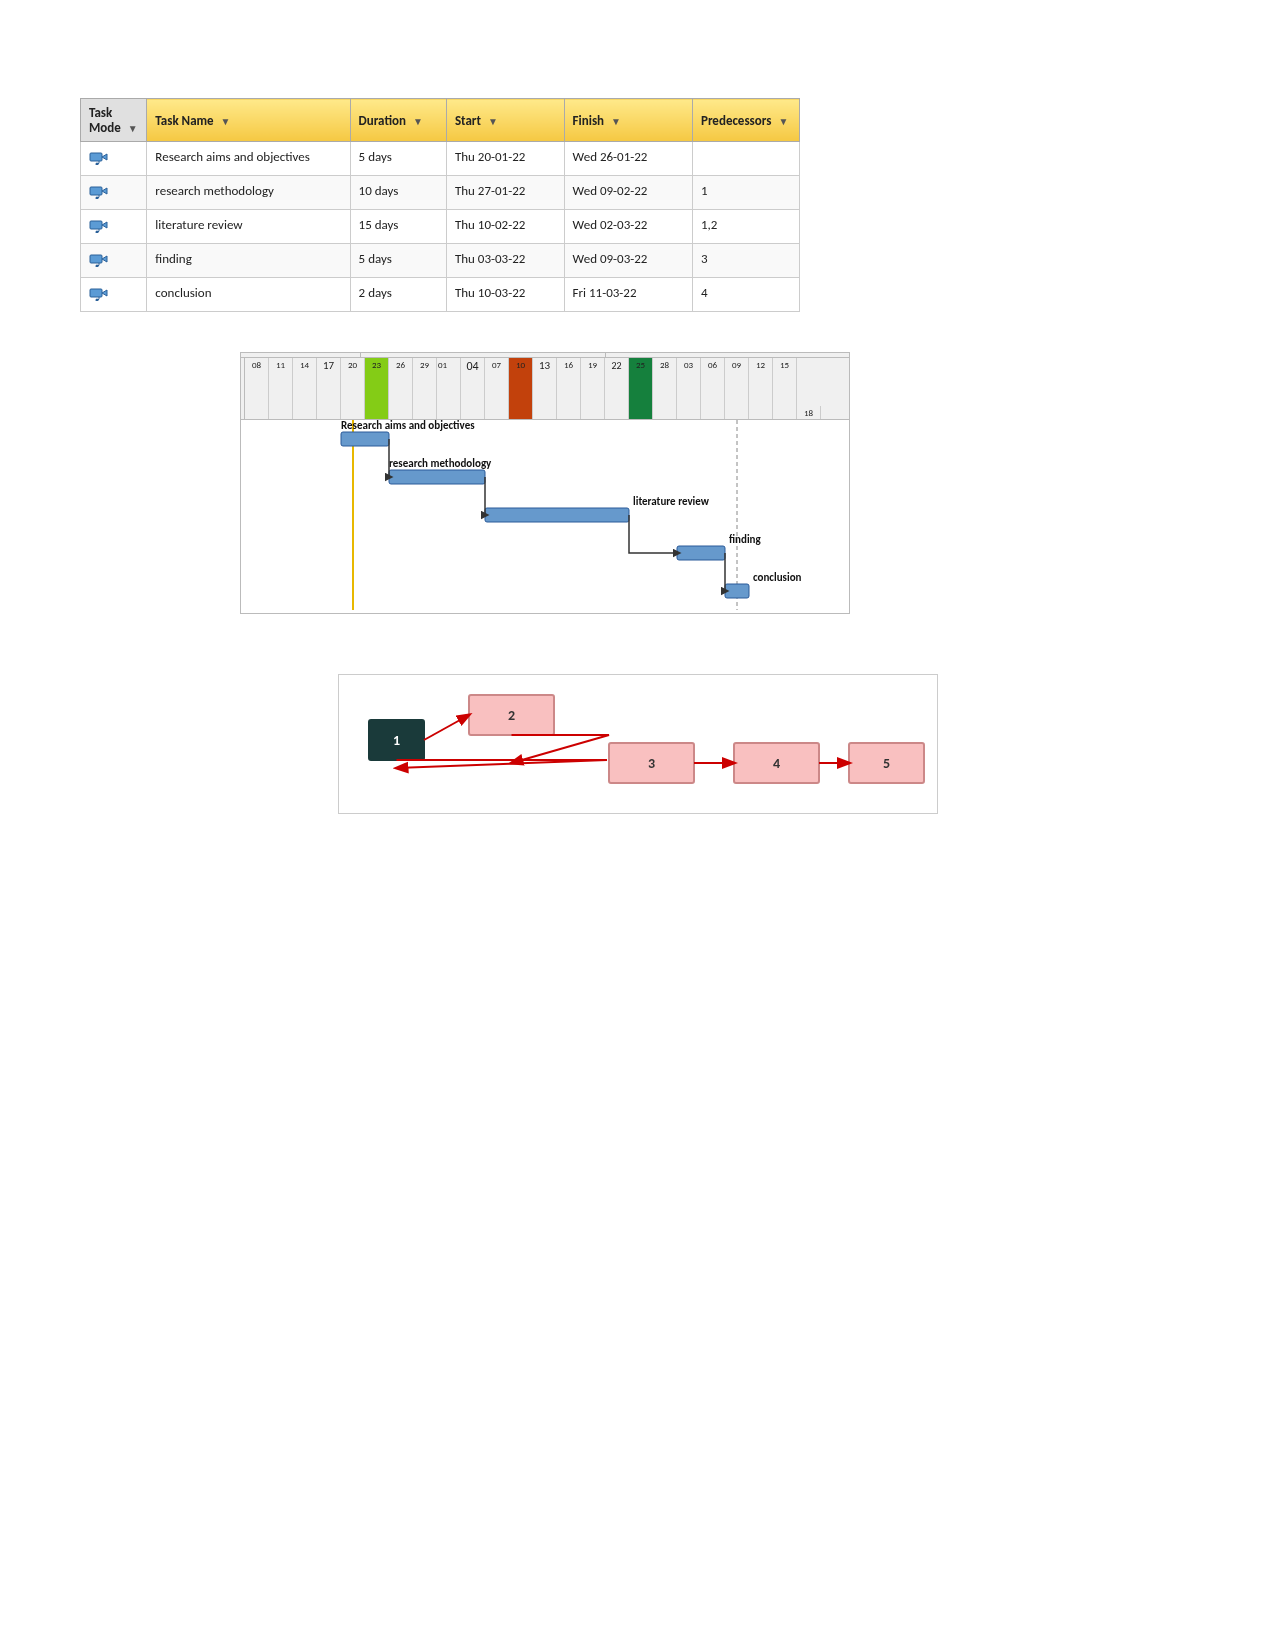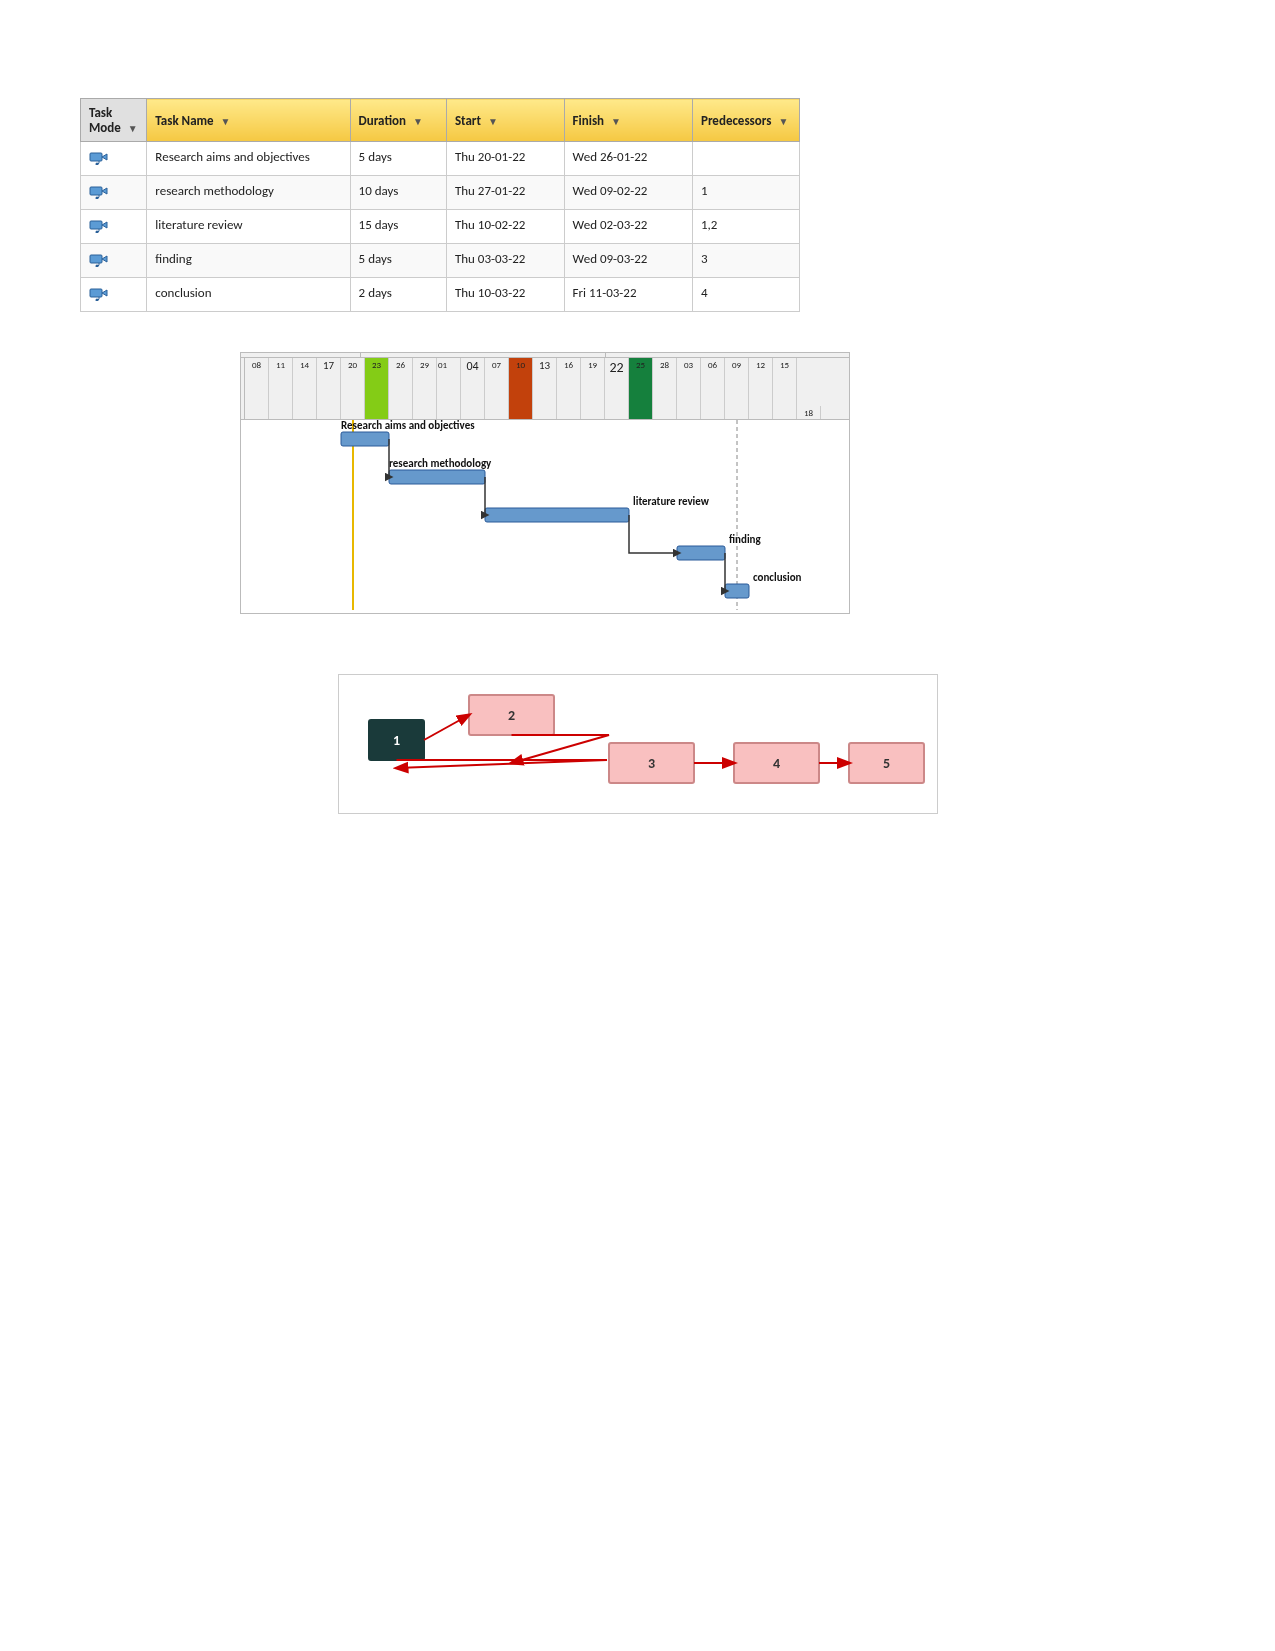--- a/index.html
+++ b/index.html
@@ -188,21 +188,21 @@
         <div style="font-size: 9px; border-right: 1px solid rgb(204, 204, 204); padding: 1px; text-align: center; min-width: 24px; width: 24px; background: #84cc16;">23</div>
         <div style="font-size: 9px; border-right: 1px solid rgb(204, 204, 204); padding: 1px; text-align: center; min-width: 24px; width: 24px; background: rgb(240, 240, 240);">26</div>
         <div style="font-size: 9px; border-right: 1px solid rgb(204, 204, 204); padding: 1px; text-align: center; min-width: 24px; width: 24px; background: rgb(240, 240, 240);">29</div>
         <div style="font-size: 9px; border-right: 1px solid rgb(204, 204, 204); padding: 1px; min-width: 24px; width: 24px; background: rgb(240, 240, 240);">01</div>
         <div style="font-size: 12px; border-right: 1px solid rgb(204, 204, 204); padding: 1px; text-align: center; min-width: 24px; width: 24px; background: rgb(240, 240, 240);">04</div>
         <div style="font-size: 9px; border-right: 1px solid rgb(204, 204, 204); padding: 1px; text-align: center; min-width: 24px; width: 24px; background: rgb(240, 240, 240);">07</div>
         <div style="font-size: 9px; border-right: 1px solid rgb(204, 204, 204); padding: 1px; text-align: center; min-width: 24px; width: 24px; background: #c2410c;">10</div>
         <div style="font-size: 11px; border-right: 1px solid rgb(204, 204, 204); padding: 1px; text-align: center; min-width: 24px; width: 24px; background: rgb(240, 240, 240);">13</div>
         <div style="font-size: 9px; border-right: 1px solid rgb(204, 204, 204); padding: 1px; text-align: center; min-width: 24px; width: 24px; background: rgb(240, 240, 240);">16</div>
         <div style="font-size: 9px; border-right: 1px solid rgb(204, 204, 204); padding: 1px; text-align: center; min-width: 24px; width: 24px; background: rgb(240, 240, 240);">19</div>
-        <div style="font-size: 14px; border-right: 1px solid rgb(204, 204, 204); padding: 1px; text-align: center; min-width: 24px; width: 24px; background: rgb(240, 240, 240);">22</div>
+        <div style="font-size: 10px; border-right: 1px solid rgb(204, 204, 204); padding: 1px; text-align: center; min-width: 24px; width: 24px; background: rgb(240, 240, 240);">22</div>
         <div style="font-size: 9px; border-right: 1px solid rgb(204, 204, 204); padding: 1px; text-align: center; min-width: 24px; width: 24px; background: #15803d;">25</div>
         <div style="font-size: 9px; border-right: 1px solid rgb(204, 204, 204); padding: 1px; text-align: center; min-width: 24px; width: 24px; background: rgb(240, 240, 240);">28</div>
         <div style="font-size: 9px; border-right: 1px solid rgb(204, 204, 204); padding: 1px; text-align: center; min-width: 24px; width: 24px; background: rgb(240, 240, 240);">03</div>
         <div style="font-size: 9px; border-right: 1px solid rgb(204, 204, 204); padding: 1px; text-align: center; min-width: 24px; width: 24px; background: rgb(240, 240, 240);">06</div>
         <div style="font-size: 9px; border-right: 1px solid rgb(204, 204, 204); padding: 1px; text-align: center; min-width: 24px; width: 24px; background: rgb(240, 240, 240);">09</div>
         <div style="font-size: 9px; border-right: 1px solid rgb(204, 204, 204); padding: 1px; text-align: center; min-width: 24px; width: 24px; background: rgb(240, 240, 240);">12</div>
         <div style="font-size: 9px; border-right: 1px solid rgb(204, 204, 204); padding: 1px; text-align: center; min-width: 24px; width: 24px; background: rgb(240, 240, 240);">15</div>
         <div style="font-size: 9px; border-right: 1px solid rgb(204, 204, 204); padding: 1px; text-align: center; min-width: 24px; width: 24px; background: rgb(240, 240, 240); margin-top: 48px;">18</div>
       </div>
 

